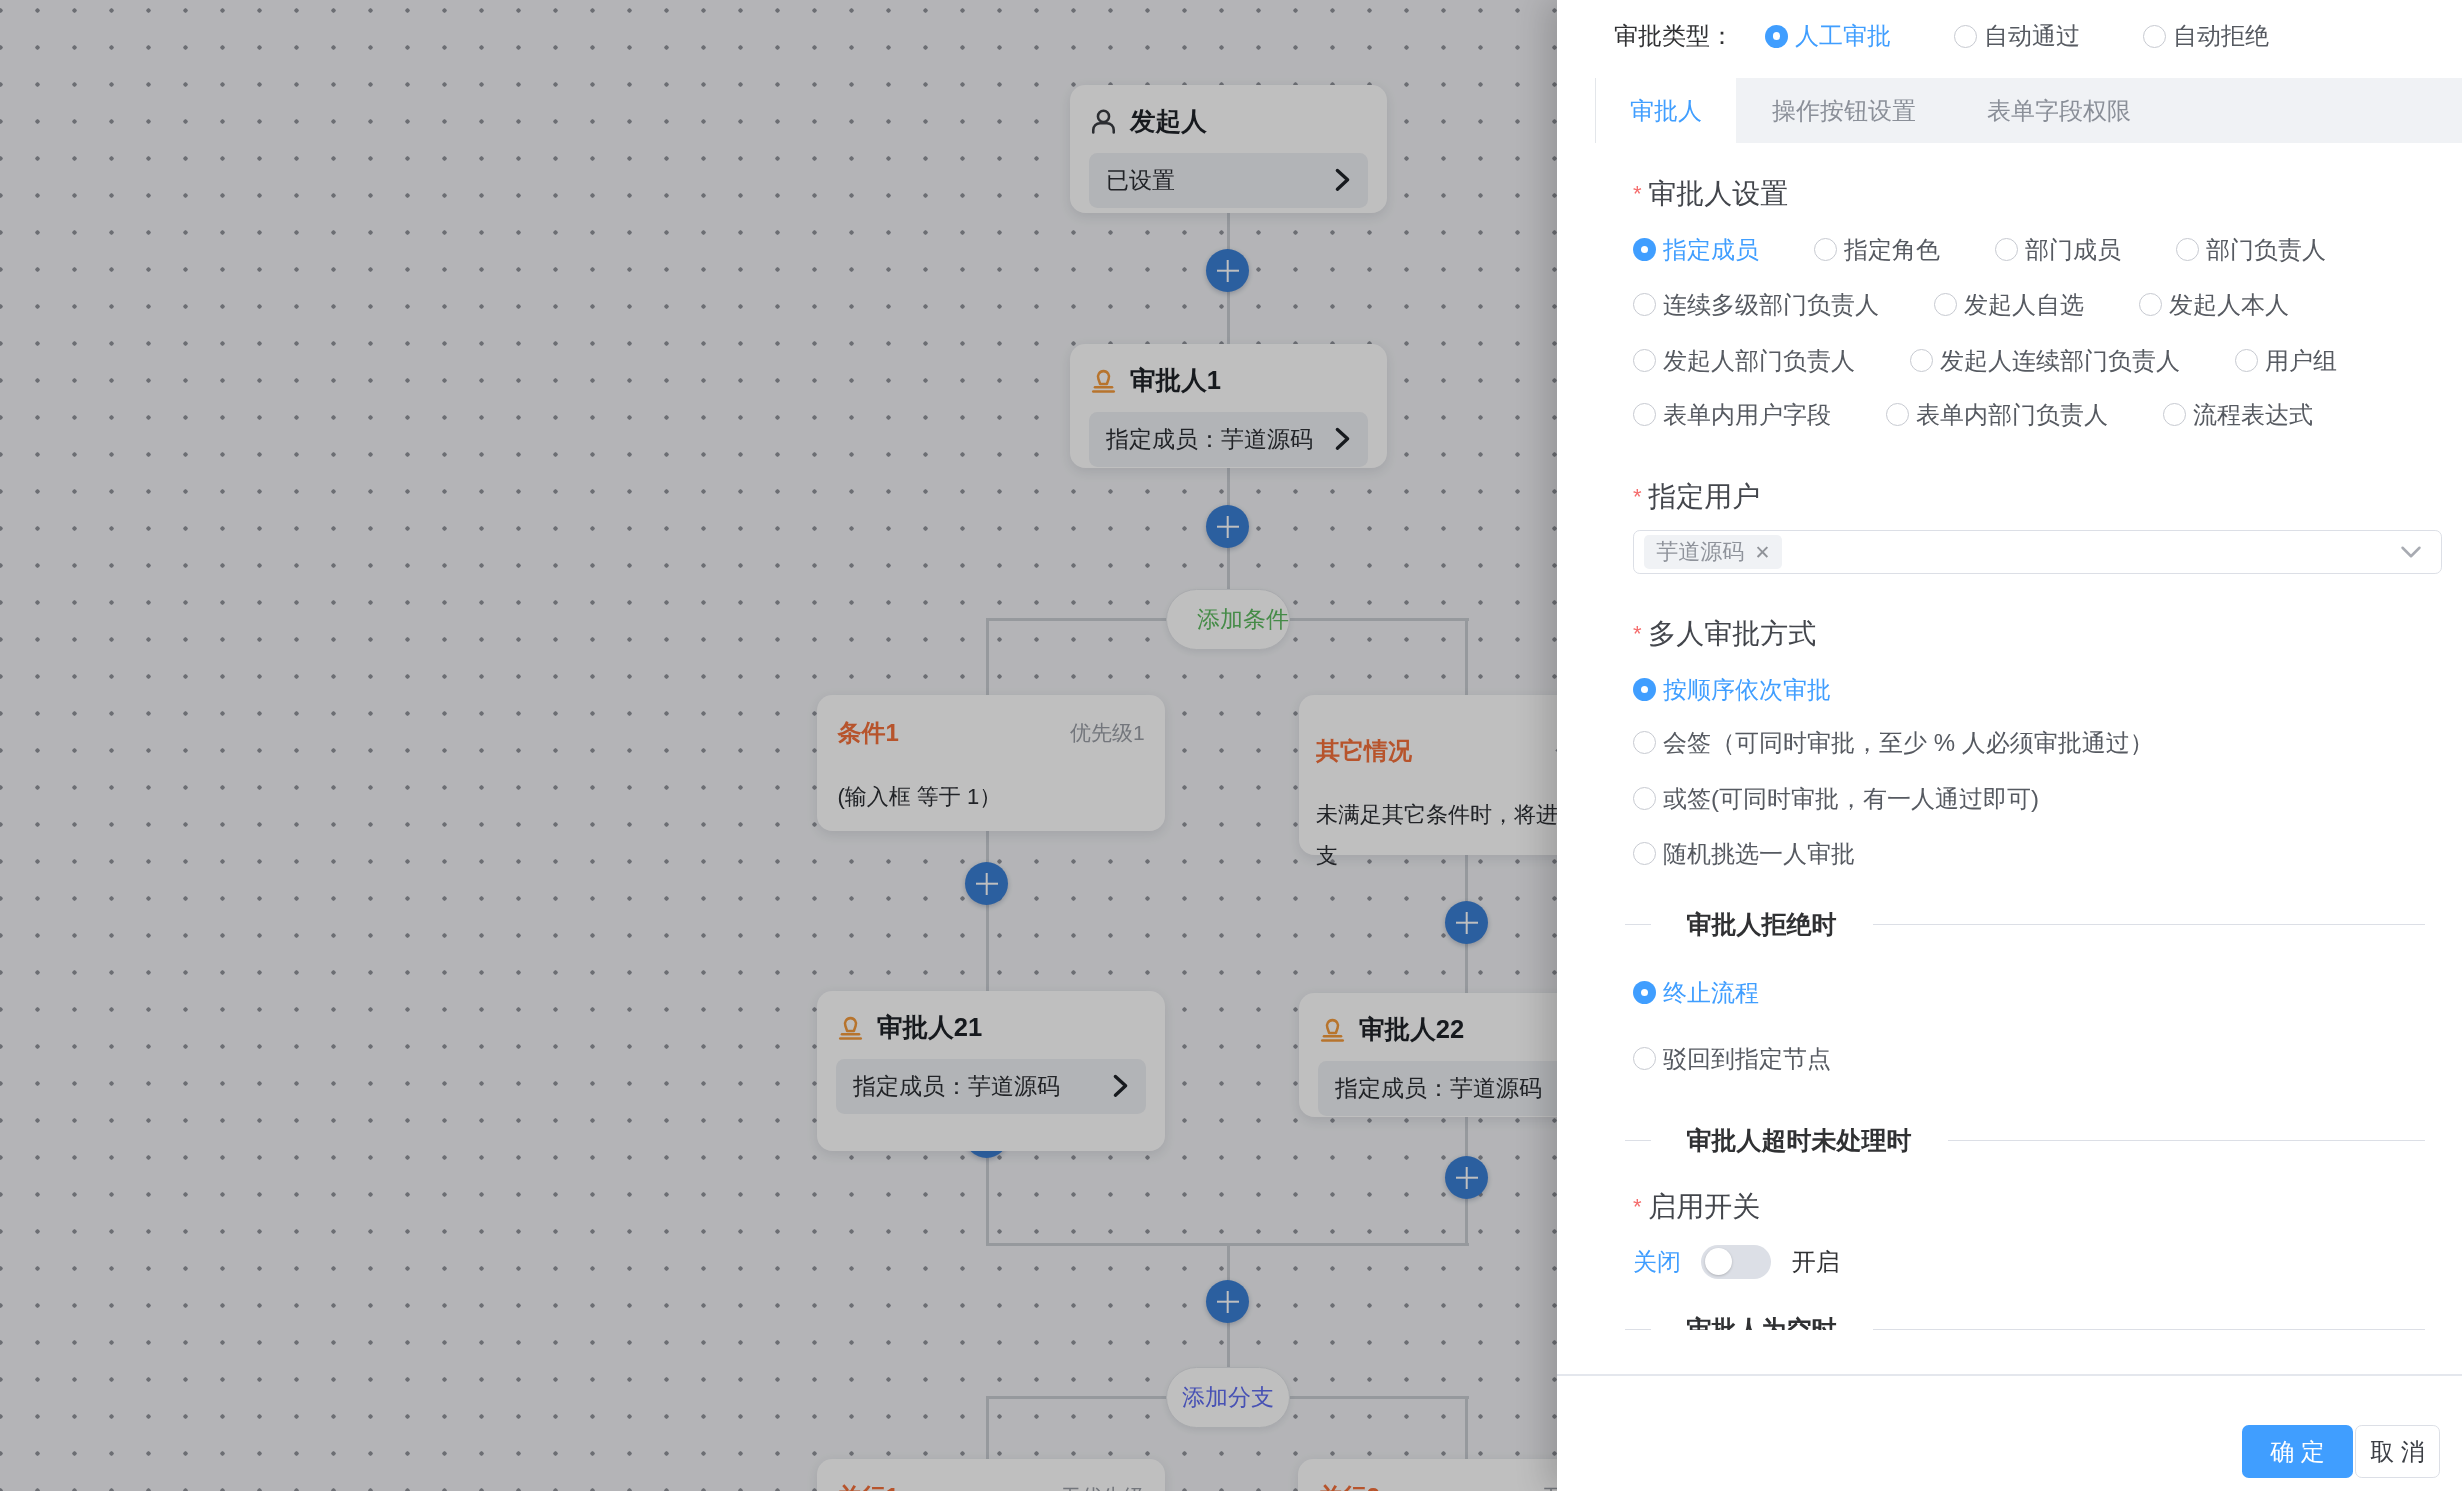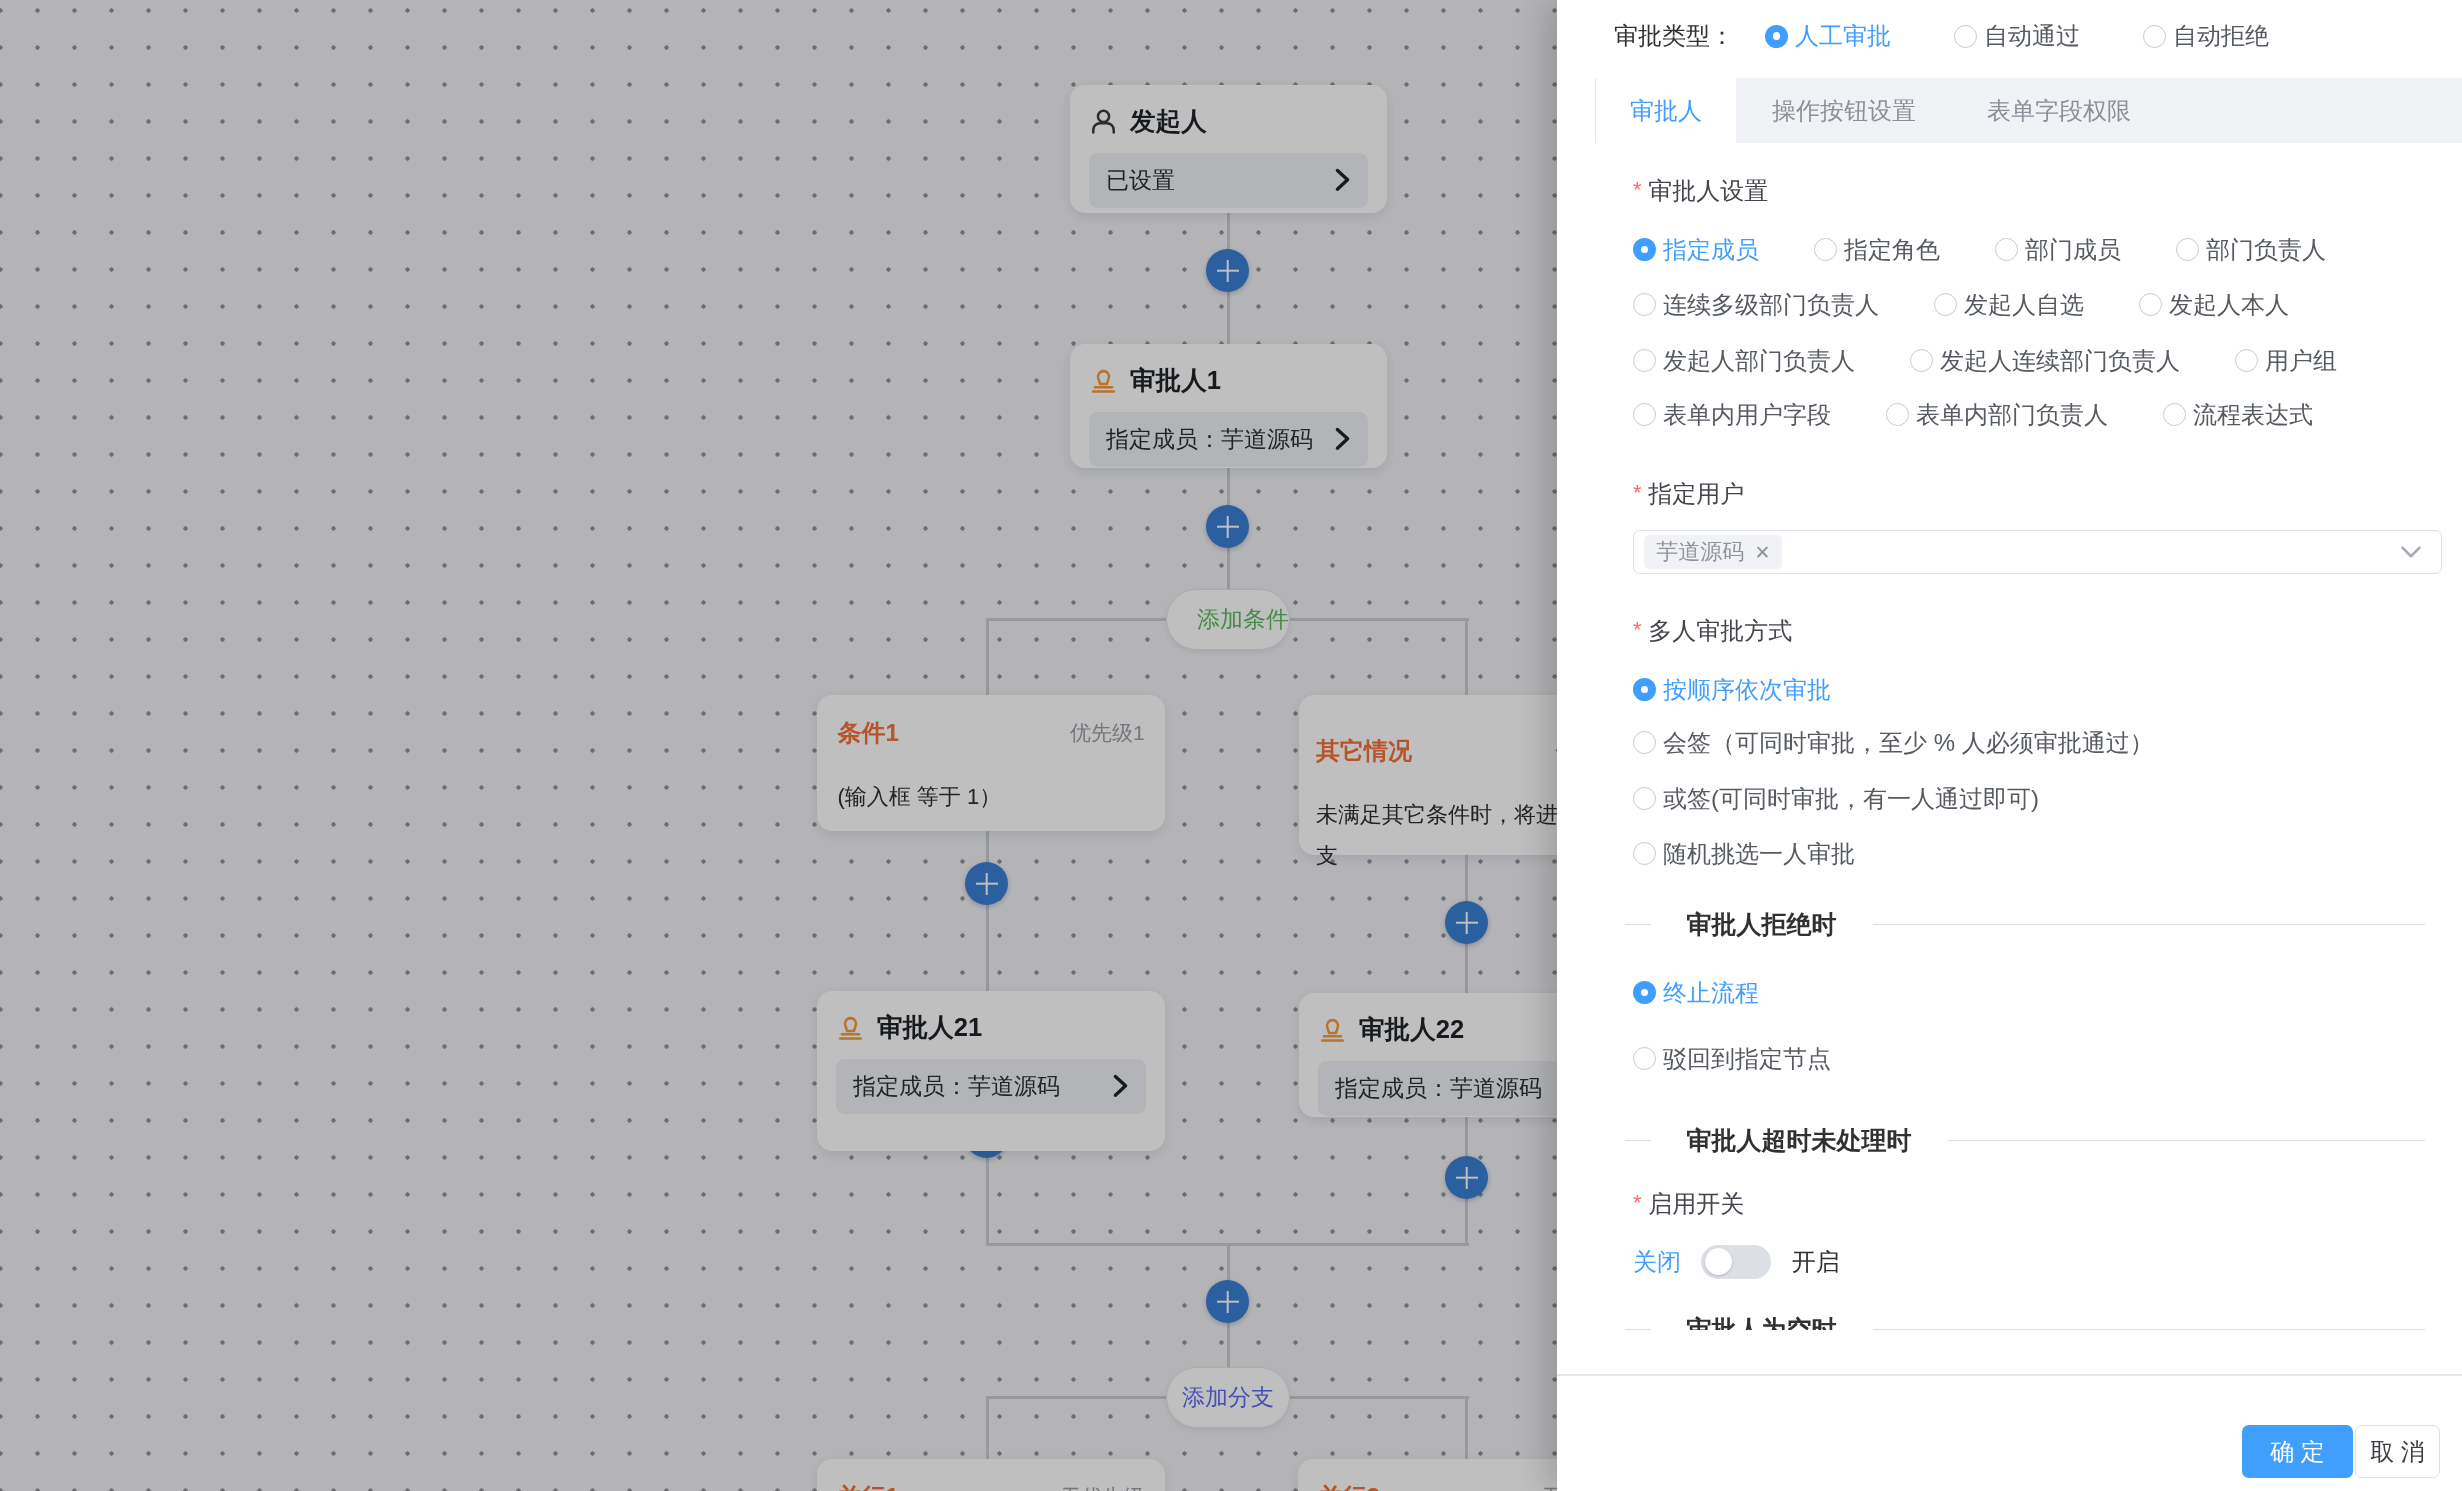--- a/index.html
+++ b/index.html
@@ -56,21 +56,21 @@
   .hdr-row .radio { margin-right:63px; }
 
   .tabs { top:78px; left:0; right:0; height:65px; }
   .tab-strip { position:absolute; left:162px; right:0; top:0; bottom:0; background:#f0f2f5;
     display:flex; align-items:center; padding-left:36px; gap:71px; }
   .tab-inactive { font-size:24px; color:#8a8f98; cursor:pointer; }
   .tab-active { position:absolute; left:21px; width:141px; top:0; bottom:0; background:#fff;
     border-left:0.9px solid #e3e6ea; display:flex; align-items:center; justify-content:center;
     font-size:24px; color:#409eff; cursor:pointer; }
 
-  .field-label { font-size:24px; color:#43464c; }
+  .field-label { font-size:28px; color:#43464c; }
   .req::before { content:"*"; color:#f56c6c; font-size:22px; margin-right:6.8px; vertical-align:1.7px; }
 
   .rrow { left:59px; right:34px; height:27px; display:flex; align-items:center; gap:55px; }
   .vopt { left:59px; right:34px; height:27px; display:flex; align-items:center; }
 
   .select-box { left:59px; width:809px; height:44px; border:1.7px solid #dcdfe6; border-radius:6.8px;
     display:flex; align-items:center; padding:0 51px 0 10.2px; position:relative; background:#fff; }
   .tag { height:34px; background:#f0f2f5; border-radius:5.1px; display:flex; align-items:center;
     gap:10.2px; padding:0 12px; font-size:22px; color:#8f939b; }
   .tag-x { font-size:19px; color:#909399; cursor:pointer; line-height:1; }

